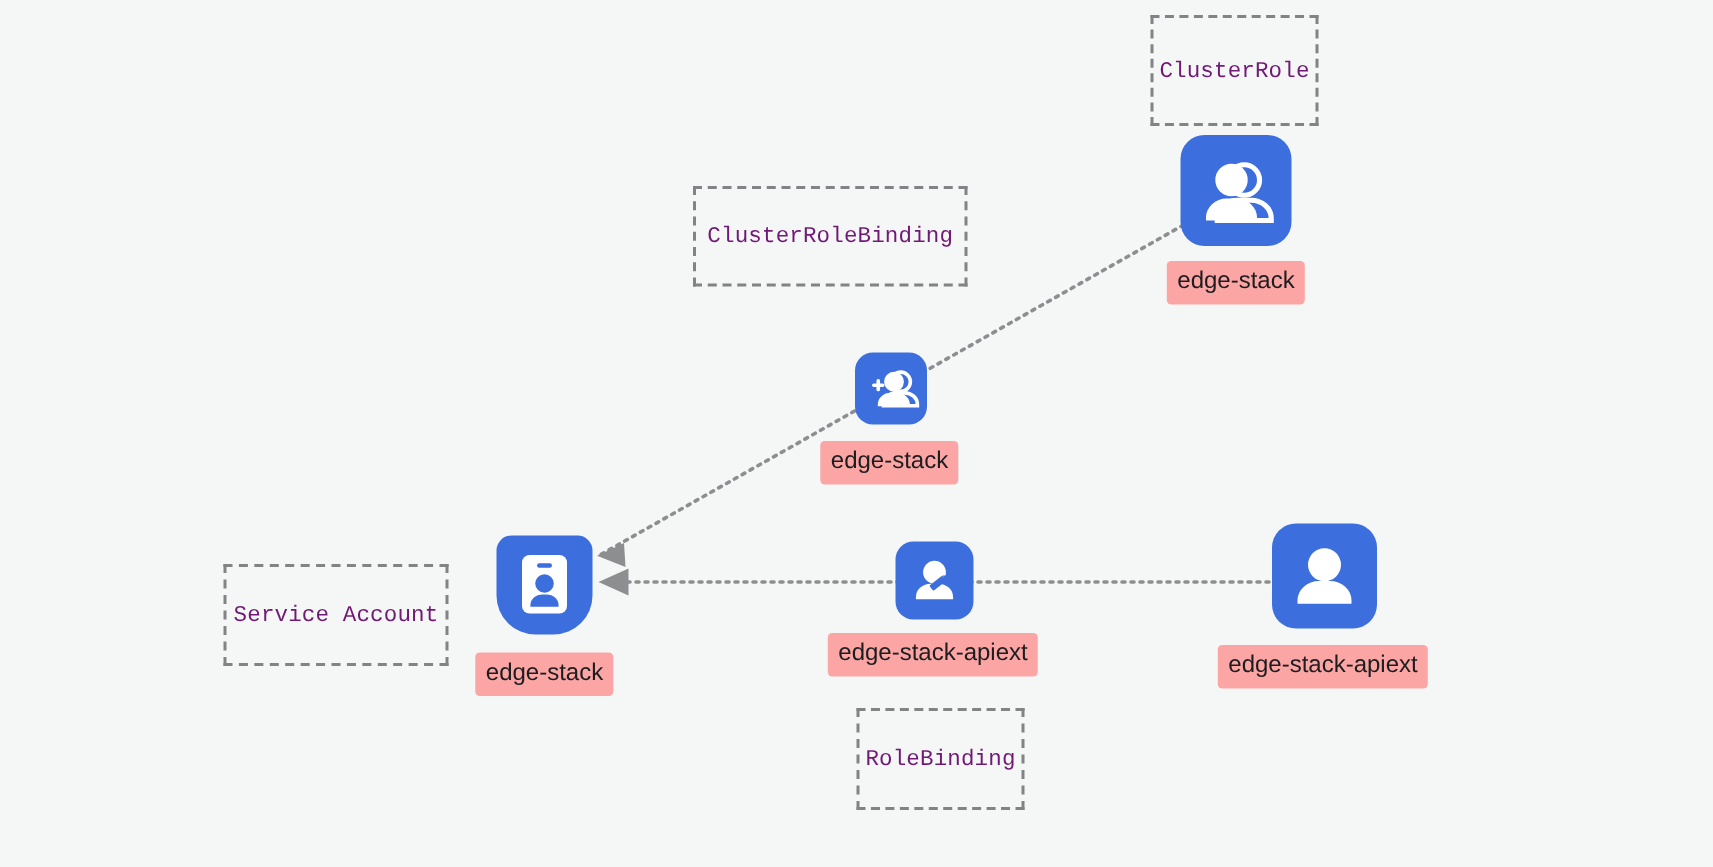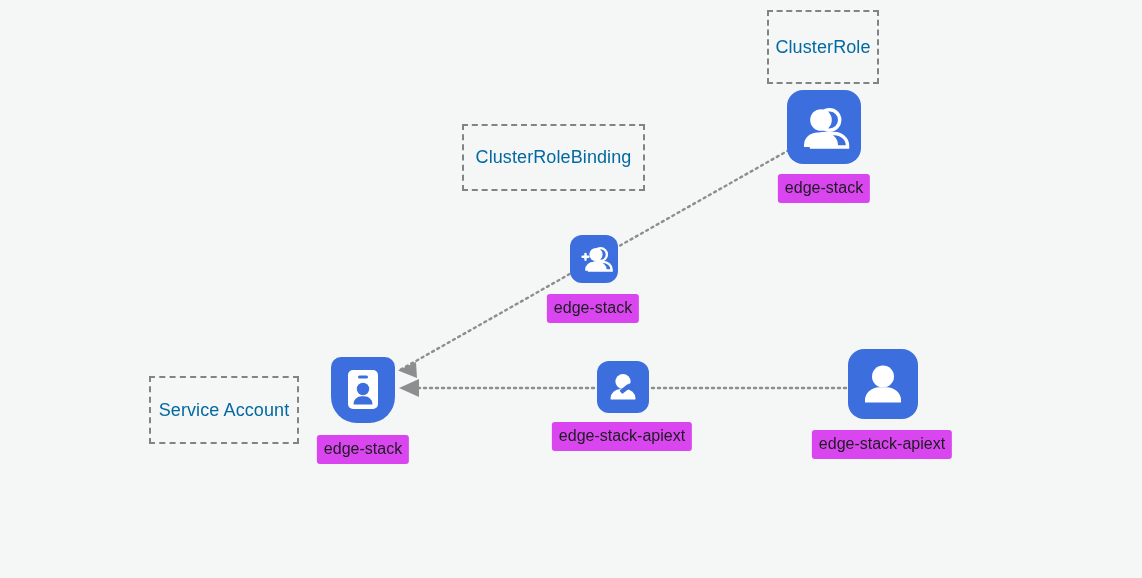--- a/index.html
+++ b/index.html
@@ -31,25 +31,25 @@
   .kind-box {
     position: absolute;
     border: 2px dashed #818384;
     box-sizing: border-box;
     display: flex;
     align-items: center;
     justify-content: center;
     background: transparent;
   }
   .kind-box .kind-label {
-    color: #0369a1;
-    font-size: 18px;
+    color: #701a75;
+    font-size: 15px;
     letter-spacing: .1px;
     white-space: nowrap;
-    font-family: Liberation Sans, sans-serif;
+    font-family: Liberation Mono, monospace;
   }
   
   .node {
     position: absolute;
   }
   .icon-tile {
     position: absolute;
     background: #3c6fdd;
     display: block;
   }
@@ -63,21 +63,21 @@
     border-radius: 10px 10px 26px 26px;
   }
   .icon-tile svg {
     display: block;
     width: 100%;
     height: 100%;
   }
   
   .name-chip {
     position: absolute;
-    background: #d946ef;
+    background: #fca5a5;
     color: #1d1d1f;
     font-size: 16px;
     line-height: 1;
     padding: 6px 7px 7px 7px;
     border-radius: 3px;
     white-space: nowrap;
     font-family: "Liberation Sans", sans-serif;
     transform: translateX(-50%);
   }
 </style>
@@ -109,20 +109,23 @@
   </div>
 
   <div class="kind-box" style="left:462px; top:124px; width:183px; height:67px;">
     <span class="kind-label">ClusterRoleBinding</span>
   </div>
 
   <div class="kind-box" style="left:149px; top:376px; width:150px; height:68px;">
     <span class="kind-label">Service Account</span>
   </div>
 
+  <div class="kind-box" style="left:571px; top:472px; width:112px; height:68px;">
+    <span class="kind-label">RoleBinding</span>
+  </div>
 
 
   <div class="node">
     <div class="icon-tile rounded" style="left:787px; top:90px; width:74px; height:74px;">
       <svg viewBox="0 0 74 74" xmlns="http://www.w3.org/2000/svg">
 
         <g fill="none" stroke="#ffffff" stroke-width="3.4">
           <circle cx="42.5" cy="30" r="10.2"></circle>
           <path d="M24.5 55.5 a13.5 12 0 0 1 13.5 -12 h9 a13.5 12 0 0 1 13.5 12 v1.5 h-36 z"></path>
         </g>

